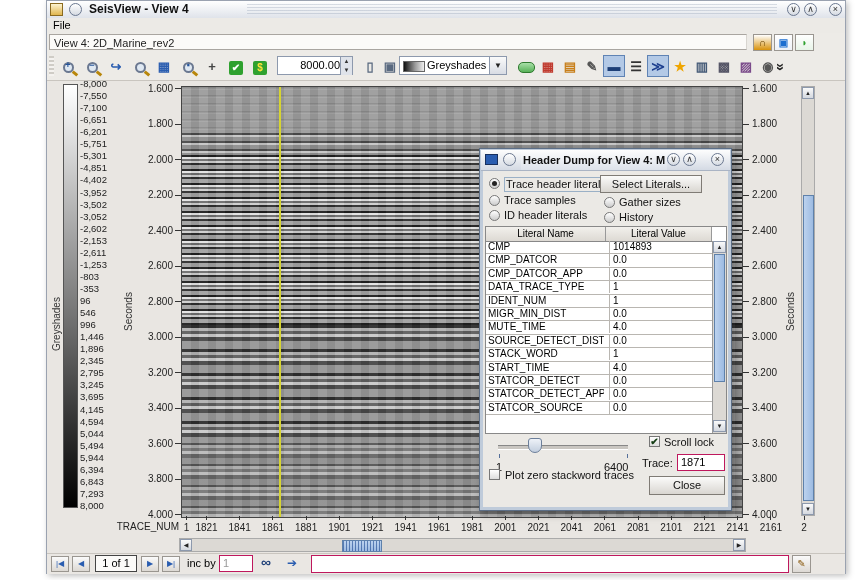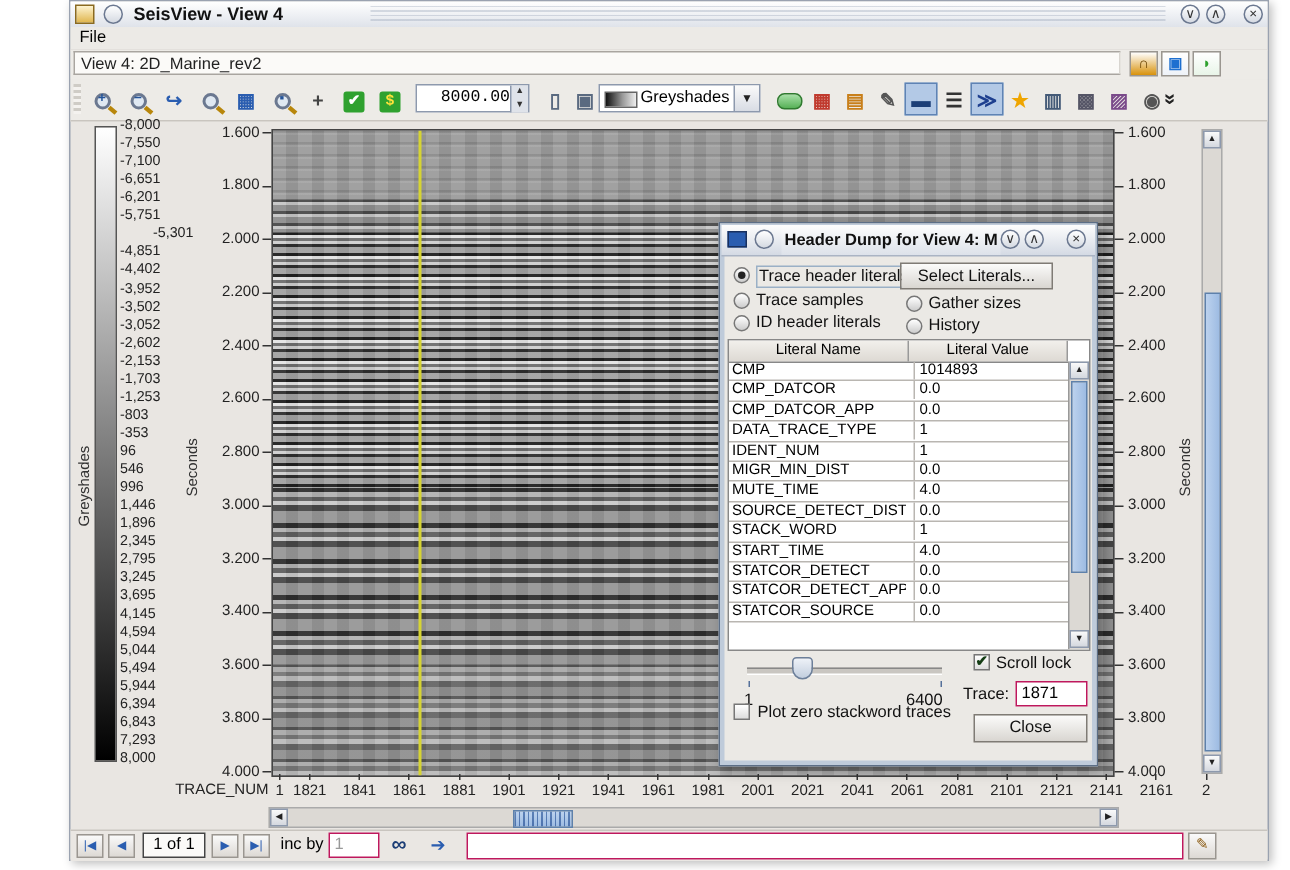--- a/index.html
+++ b/index.html
@@ -20,21 +20,21 @@
   .toolbar{left:0;top:52px;width:798px;height:27px;background:#edebe7;border-bottom:1px solid #c9c5bf;}
   .grip{left:2px;top:3px;width:5px;height:20px;background:repeating-linear-gradient(180deg,#cfccc6 0 2px,#f4f2ef 2px 4px);}
   .tbtn{width:22px;height:22px;top:2px;text-align:center;line-height:21px;font-size:13px;box-sizing:border-box;border:1px solid transparent;}
   .tbtn.sel{background:#b3c9e6;border:1px solid #5f83b4;}
   .mag{position:relative;display:inline-block;width:11px;height:11px;border:2px solid #6b7890;border-radius:50%;background:#dfe8f2;box-sizing:border-box;vertical-align:middle;}
   .mag::after{content:"";position:absolute;left:7px;top:8px;width:6px;height:3px;background:#b8860b;transform:rotate(40deg);}
   .mag .mg{position:absolute;left:0;top:-4px;width:7px;text-align:center;font-size:9px;font-weight:bold;color:#23539a;line-height:11px;}
   .sqicon{display:inline-block;width:14px;height:14px;line-height:14px;font-size:10px;font-weight:bold;text-align:center;vertical-align:middle;border-radius:2px;}
   .pill{display:inline-block;width:15px;height:9px;border-radius:5px;vertical-align:middle;border:1px solid #2f7a2f;}
   .spinner{left:230px;top:3px;width:76px;height:19px;background:#fff;border:1px solid #8d99ad;box-sizing:border-box;}
-  .spinner .val{position:absolute;right:12px;top:0;font-size:11px;line-height:17px;font-family:Liberation Mono, monospace;}
+  .spinner .val{position:absolute;right:12px;top:0;font-size:11px;line-height:17px;}
   .spin-arr{position:absolute;right:0;width:11px;height:9px;background:#dfe3ea;border-left:1px solid #8d99ad;font-size:6px;line-height:8px;text-align:center;color:#333;}
   .dropdown{left:352px;top:3px;width:108px;height:19px;background:#fff;border:1px solid #8d99ad;box-sizing:border-box;font-size:11px;}
   .swatch{position:absolute;left:3px;top:4px;width:20px;height:9px;background:linear-gradient(90deg,#111,#999 55%,#eee);border:1px solid #666;}
   .dd-btn{position:absolute;right:0;top:0;width:16px;height:17px;background:linear-gradient(#fafafa,#d8dce4);border-left:1px solid #8d99ad;text-align:center;font-size:8px;line-height:17px;color:#222;}
   .chev-dbl{font-size:14px;font-weight:bold;color:#222;transform:rotate(90deg);display:inline-block;}
   
   .rot{writing-mode:vertical-rl;transform:rotate(180deg);font-size:10px;color:#333;}
   .colorbar{left:16px;top:83px;width:13px;height:422px;background:linear-gradient(#ffffff,#000000);border:1px solid #555;}
   .cb-label{position:absolute;left:33px;width:44px;font-size:9.5px;color:#222;line-height:10px;}
   .tick-label{position:absolute;font-size:10px;color:#222;line-height:11px;}
@@ -157,29 +157,29 @@
 
     <div class="abs rot" style="left:4px;top:230px;height:120px;">Greyshades</div>
     <div class="abs colorbar"></div>
     <div id="cb-labels">
         <div class="cb-label" style="top: 78px;">-8,000</div>
         <div class="cb-label" style="top: 90.057px;">-7,550</div>
         <div class="cb-label" style="top: 102.114px;">-7,100</div>
         <div class="cb-label" style="top: 114.171px;">-6,651</div>
         <div class="cb-label" style="top: 126.228px;">-6,201</div>
         <div class="cb-label" style="top: 138.285px;">-5,751</div>
-        <div class="cb-label" style="top: 150.342px; margin-left: 22px;">-5,301</div>
+        <div class="cb-label" style="top: 150.342px;">-5,301</div>
         <div class="cb-label" style="top: 162.399px;">-4,851</div>
         <div class="cb-label" style="top: 174.456px;">-4,402</div>
         <div class="cb-label" style="top: 186.513px;">-3,952</div>
         <div class="cb-label" style="top: 198.57px;">-3,502</div>
         <div class="cb-label" style="top: 210.627px;">-3,052</div>
         <div class="cb-label" style="top: 222.684px;">-2,602</div>
         <div class="cb-label" style="top: 234.741px;">-2,153</div>
-        <div class="cb-label" style="top: 246.798px;">-1,703</div>
+        <div class="cb-label" style="top: 246.798px;">-2,611</div>
         <div class="cb-label" style="top: 258.855px;">-1,253</div>
         <div class="cb-label" style="top: 270.912px;">-803</div>
         <div class="cb-label" style="top: 282.969px;">-353</div>
         <div class="cb-label" style="top: 295.026px;">96</div>
         <div class="cb-label" style="top: 307.083px;">546</div>
         <div class="cb-label" style="top: 319.14px;">996</div>
         <div class="cb-label" style="top: 331.197px;">1,446</div>
         <div class="cb-label" style="top: 343.254px;">1,896</div>
         <div class="cb-label" style="top: 355.311px;">2,345</div>
         <div class="cb-label" style="top: 367.368px;">2,795</div>

